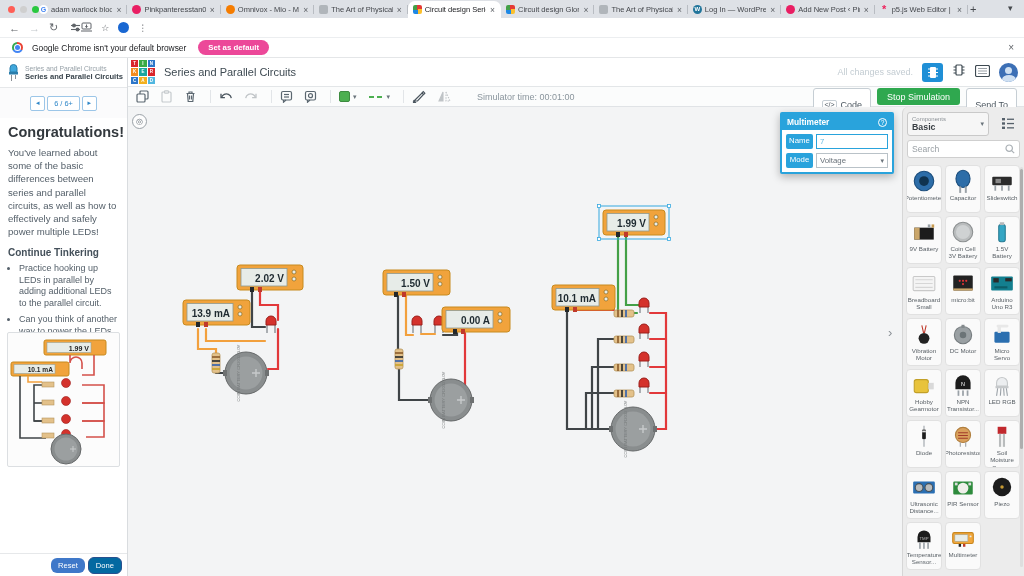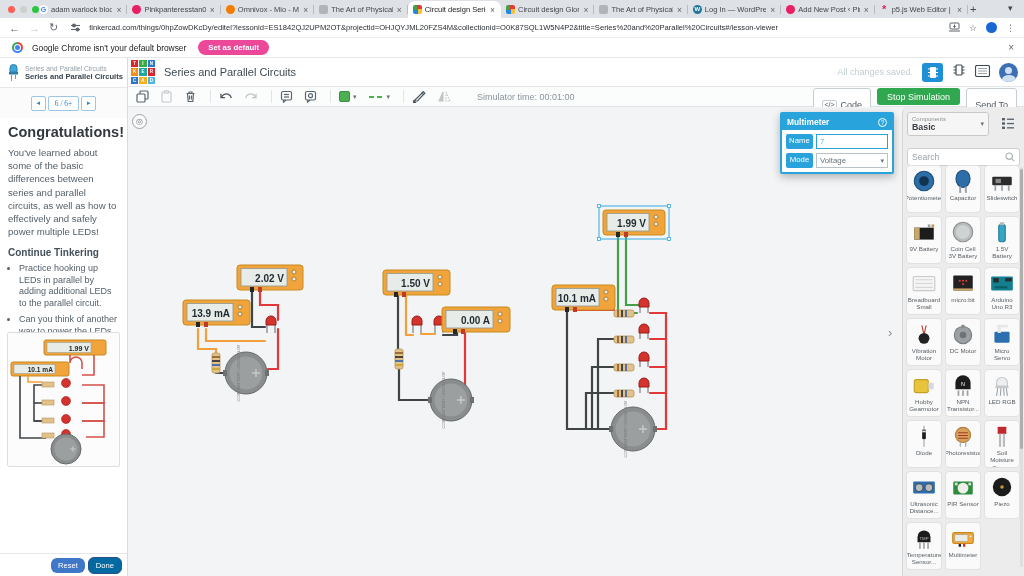--- a/index.html
+++ b/index.html
@@ -48,21 +48,21 @@
   
   #sidebar{left:0;top:58px;width:128px;height:518px;background:#fff;border-right:1px solid #d9dcdf;}
   #projhead{left:0;top:0;width:127px;height:30px;border-bottom:1px solid #e6e8ea;display:flex;align-items:center;}
   #projtexts{margin-left:4px;overflow:hidden;}
   #projsmall{font-size:6.8px;color:#97a1a8;white-space:nowrap;}
   #projbold{font-size:7.6px;font-weight:bold;color:#39444c;white-space:nowrap;}
   #pager{left:0;top:30px;width:127px;height:30px;display:flex;align-items:center;justify-content:center;gap:2px;background:#fbfbfc;}
   .pgbtn{border:1px solid #9cc6e8;color:#2e86c8;font-size:7px;width:15px;height:15px;border-radius:2px;
     display:flex;align-items:center;justify-content:center;background:#fff;}
   #pglabel{border:1px solid #9cc6e8;color:#2e86c8;font-size:7.4px;height:15px;padding:0 6px;border-radius:2px;
-    display:flex;align-items:center;background:#fff;font-family:Liberation Serif, serif;}
+    display:flex;align-items:center;background:#fff;}
   #lesson{left:0;top:60px;width:127px;height:216px;padding:4px 8px;overflow:hidden;}
   #lessonh1{font-size:14.5px;font-weight:bold;color:#33393e;margin:2px 0 6px;}
   #lessonp{font-size:9.6px;color:#55606a;line-height:1.38;margin:0 0 8px;}
   #lessonh2{font-size:10px;font-weight:bold;color:#44505a;margin:0 0 5px;}
   #tips{margin:0;padding-left:11px;font-size:9px;color:#55606a;line-height:1.32;}
   #tips li{margin-bottom:4px;}
   #preview{left:7px;top:274px;width:113px;height:135px;border:1px solid #dcdfe2;background:#fcfcfc;border-radius:2px;}
   #sbfoot{left:0;bottom:0;width:127px;height:23px;border-top:1px solid #e6e8ea;display:flex;align-items:center;
     justify-content:flex-end;gap:3px;padding-right:5px;background:#fff;}
   .sbbtn{background:#3f78c9;color:#fff;font-size:7.6px;padding:3px 7px;border-radius:6px;}
@@ -112,21 +112,21 @@
     display:flex;justify-content:space-between;align-items:center;}
   
   #comppanel{left:774px;top:0;width:122px;height:469px;background:#ececec;border-left:1px solid #d6d6d6;border-radius:6px 0 0 0;}
   #compdd{left:4px;top:5px;width:82px;height:24px;border:1px solid #c9c9c9;background:#f6f6f6;border-radius:3px;
     display:flex;align-items:center;padding:0 4px;}
   #compddtexts{flex:1;line-height:1.05;}
   #compddlabel{font-size:6px;color:#8b9196;}
   #compddvalue{font-size:8.8px;font-weight:bold;color:#393f44;}
   #listico{left:98px;top:9px;}
   #searchbox{left:4px;top:33px;width:113px;height:18px;background:#fff;border:1px solid #cfcfcf;border-radius:3px;
-    display:flex;align-items:center;padding:0 4px;margin-top:8px;}
+    display:flex;align-items:center;padding:0 4px;}
   #searchph{flex:1;font-size:8.6px;color:#9aa0a5;}
   #compgrid{left:3px;top:58px;width:114px;display:grid;grid-template-columns:repeat(3,1fr);gap:3px;}
   .card{background:#fafafa;border:1px solid #e1e1e1;border-radius:4px;height:48px;display:flex;flex-direction:column;
     align-items:center;justify-content:flex-start;padding-top:3px;overflow:hidden;}
   .cicon{width:26px;height:24px;flex:0 0 24px;}
   .clbl{font-size:6.2px;color:#5a6167;text-align:center;line-height:1.18;margin-top:1px;padding:0 1px;}
   #cscroll{left:117px;top:60px;width:3px;height:400px;background:#dedede;border-radius:2px;}
   #cthumb{left:117px;top:62px;width:3px;height:280px;background:#aeaeae;border-radius:2px;}
 </style>
 </head>
@@ -201,21 +201,20 @@
   <span id="sitechip">
     <svg width="11" height="11" viewBox="0 0 11 11">
         <g stroke="#5f6368" stroke-width="1.1" fill="#5f6368">
       <line x1="1" y1="3.5" x2="10" y2="3.5"></line>
           <circle cx="4" cy="3.5" r="1.4"></circle>
       <line x1="1" y1="7.5" x2="10" y2="7.5"></line>
           <circle cx="7.5" cy="7.5" r="1.4"></circle>
         </g>
       </svg>
   </span>
-  <div id="urltext">tinkercad.com/things/0hpZowDKcDy/editel?lessonid=ES1842QJ2UPM2OT&amp;projectid=OHJQYJML20FZS4M&amp;collectionid=O0K87SQL1W5N4P2&amp;title=Series%20and%20Parallel%20Circuits#/lesson-viewer</div>
   <span class="rurl">
     <svg width="11" height="10" viewBox="0 0 11 10">
         <rect x="1" y="1" width="9" height="6" rx="1" fill="none" stroke="#5f6368"></rect>
         <line x1="0" y1="9" x2="11" y2="9" stroke="#5f6368"></line>
         <path d="M5.5 2.5v3M4.2 4.3l1.3 1.3 1.3-1.3" stroke="#5f6368" fill="none"></path>
       </svg>
   </span>
   <span class="rurl">☆</span>
   <span id="uavatar"></span>
   <span class="rurl">⋮</span>

